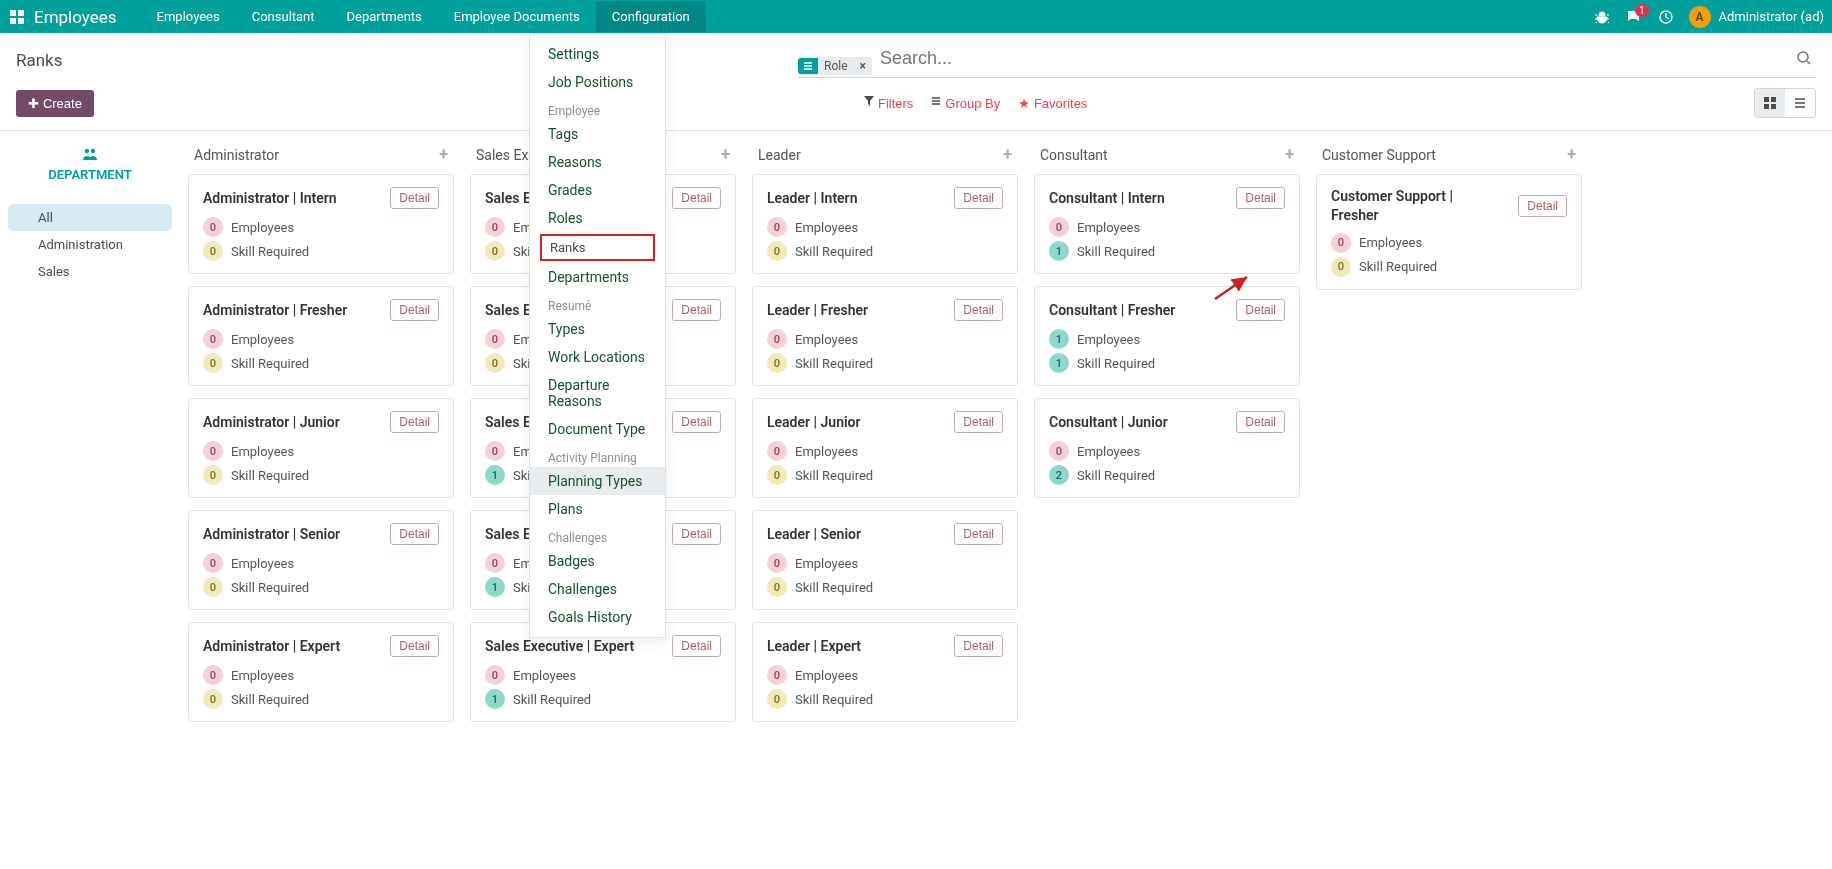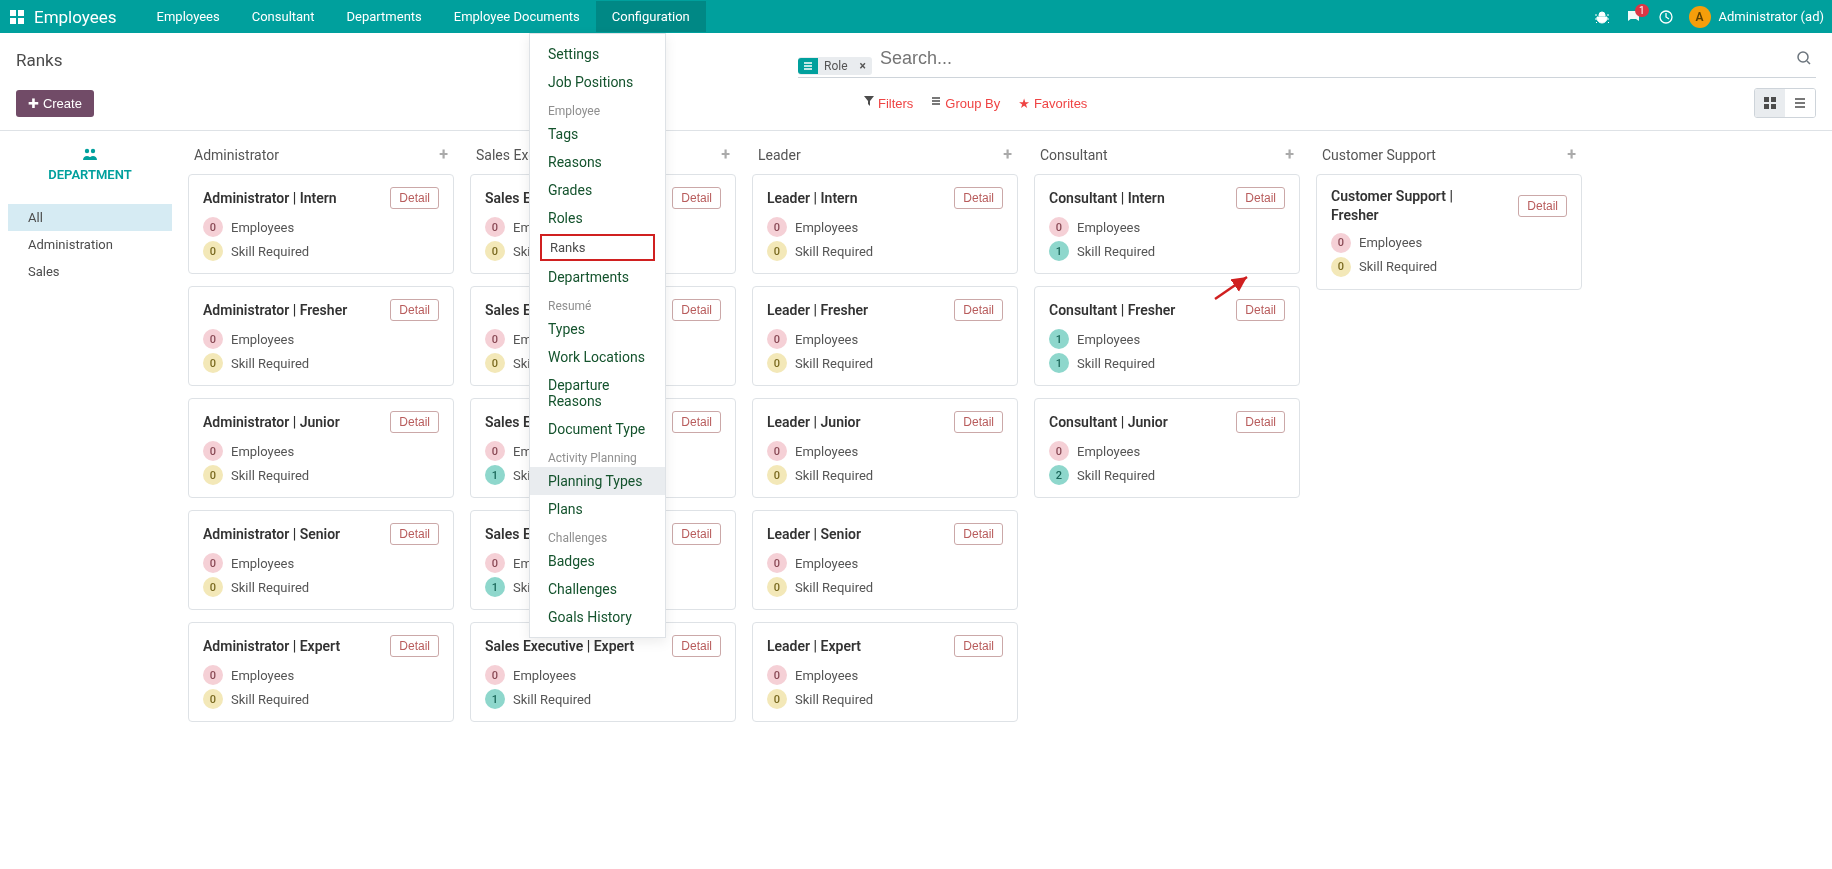--- a/index.html
+++ b/index.html
@@ -36,21 +36,21 @@
 .cp-filters { margin-left: 770px; display: flex; gap: 18px; }
 .filter-btn { background: none; border: none; cursor: pointer; font-size: 13px; color: #ef4444; display: flex; align-items: flex-start; gap: 4px; }
 .view-switch { margin-left: auto; display: flex; border: 1px solid #ced4da; border-radius: 3px; overflow: hidden; }
 .view-btn { width: 30px; height: 28px; display: flex; align-items: center; justify-content: center; cursor: pointer; background: #fff; }
 .view-btn.active { background: #e9ecef; }
 
 
 .main { display: flex; }
 .sidebar { width: 180px; padding: 12px 8px; }
 .sidebar-header { color: #00a09d; font-weight: 600; font-size: 13px; display: flex; align-items: center; gap: 6px; margin-bottom: 18px; padding: 4px 8px; flex-direction: column; }
-.sidebar-item { padding: 6px 20px; cursor: pointer; border-radius: 0; font-size: 13px; }
+.sidebar-item { padding: 6px 30px; cursor: pointer; border-radius: 5px; font-size: 13px; }
 .sidebar-item.active { background: #d6ebf3; }
 
 
 .kanban { flex: 1; display: flex; gap: 0; overflow-x: auto; padding: 8px 0 20px 0; }
 .kanban-col { width: 282px; flex: 0 0 282px; padding: 0 8px; }
 .col-header { display: flex; justify-content: space-between; align-items: center; padding: 6px 6px 10px; color: #555; font-size: 14px; }
 .col-plus { color: #aaa; cursor: pointer; font-size: 16px; font-weight: bold; }
 .card { border: 1px solid #dee2e6; border-radius: 4px; padding: 12px 14px; margin-bottom: 12px; background: #fff; }
 .card-head { display: flex; justify-content: space-between; align-items: center; margin-bottom: 8px; gap: 16px; }
 .card-title { font-weight: 600; font-size: 14px; color: #333; line-height: 1.35; }

